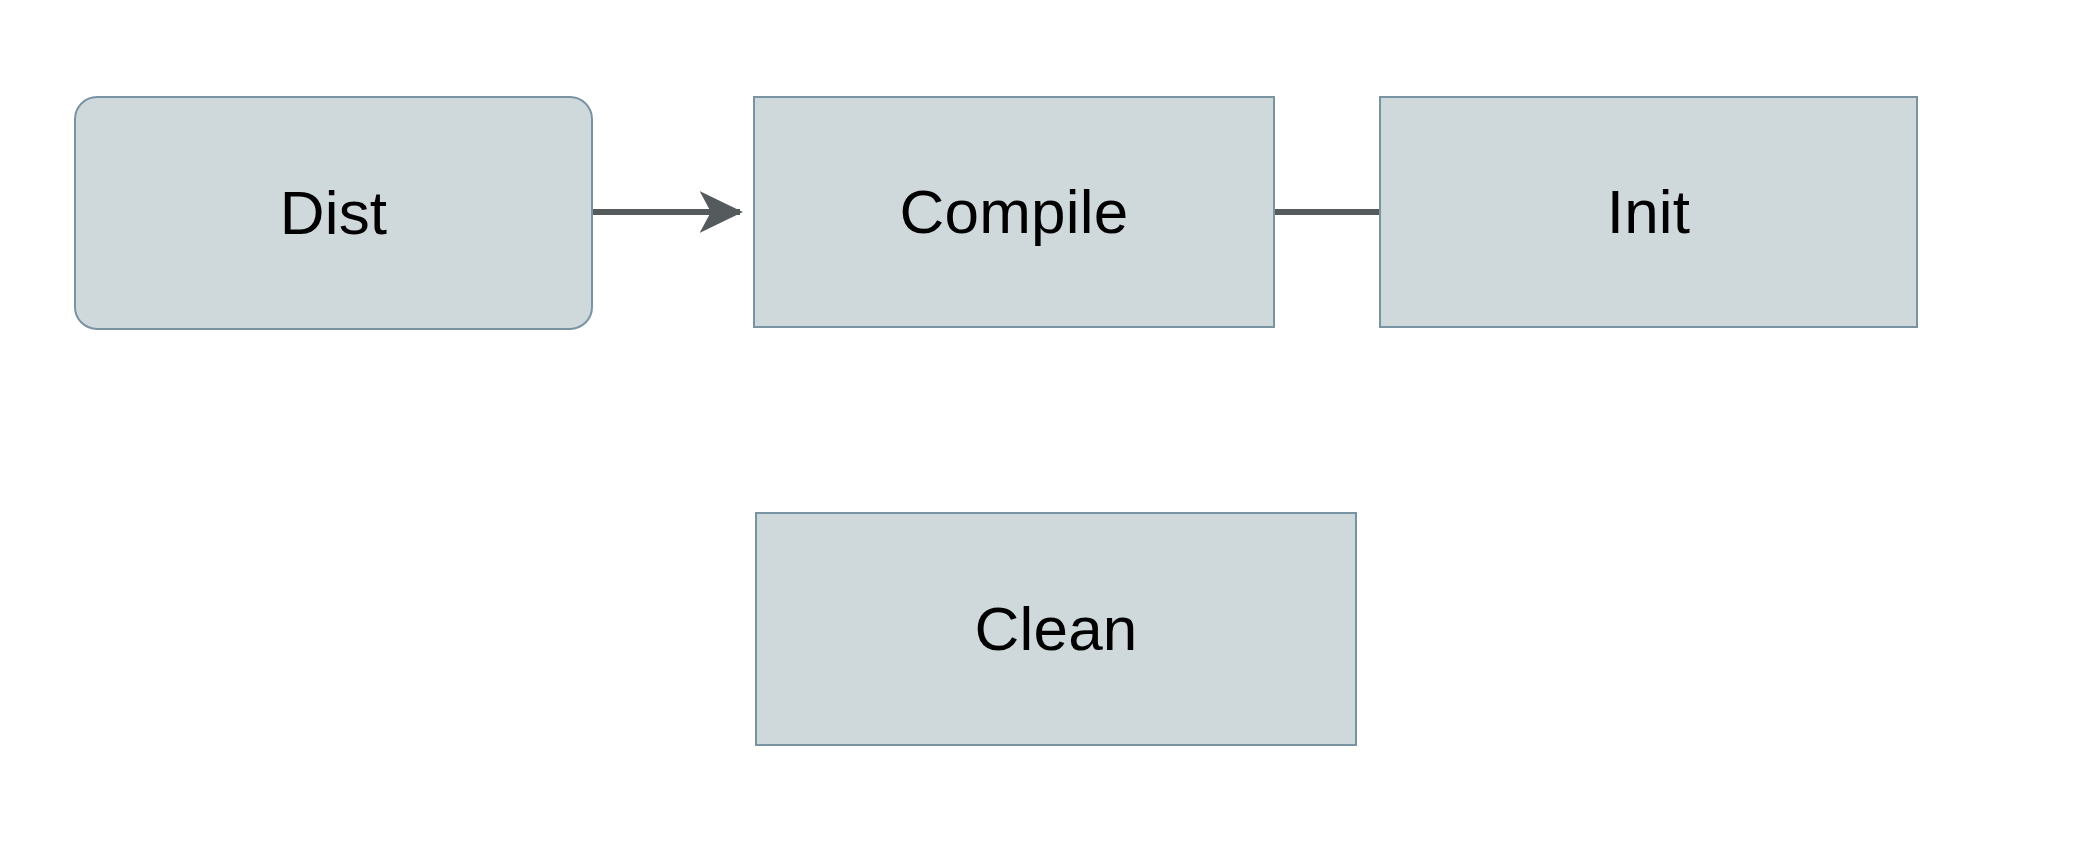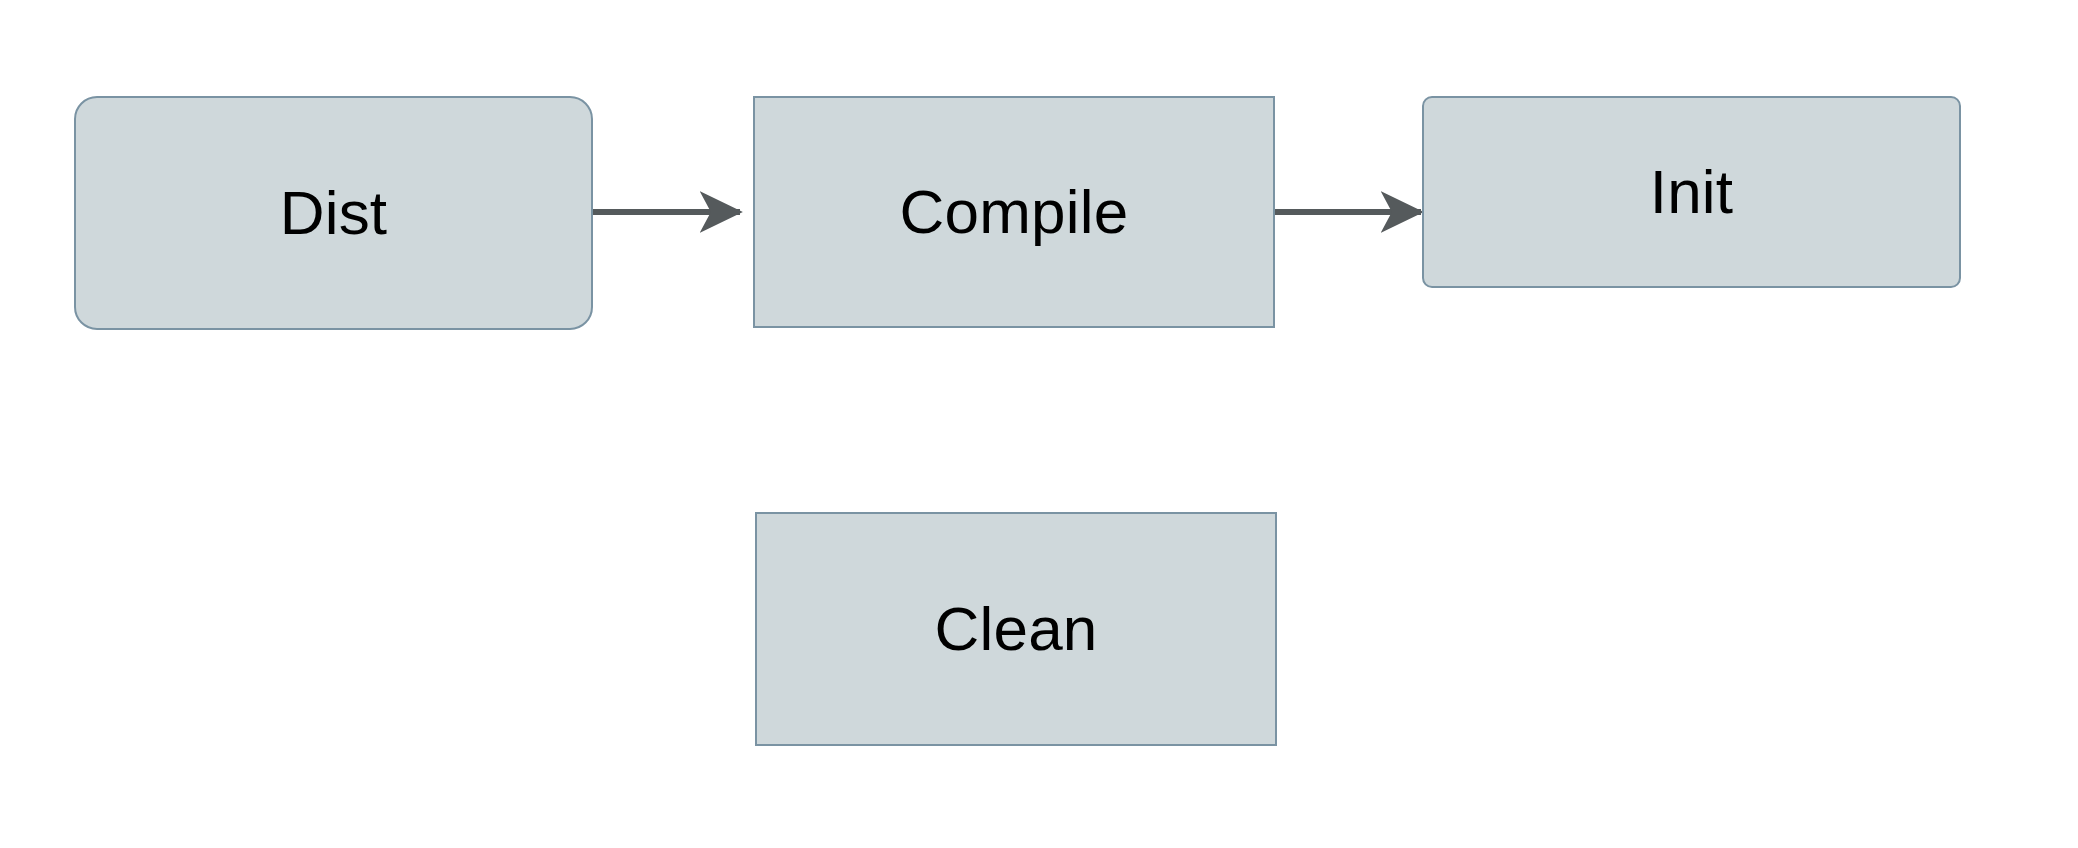--- a/index.html
+++ b/index.html
@@ -68,21 +68,21 @@
   </svg>
 
   <div class="node" style="left:74px; top:96px; width:519px; height:234px;border-radius:23px;">
     <span class="node-label">Dist</span>
   </div>
 
   <div class="node" style="left:753px; top:96px; width:522px; height:232px;">
     <span class="node-label">Compile</span>
   </div>
 
-  <div class="node" style="left:1422px; top:96px; width:539px; height:192px;border-radius:10px;">
+  <div class="node" style="left:1379px; top:96px; width:539px; height:232px;">
     <span class="node-label">Init</span>
   </div>
 
-  <div class="node" style="left:755px; top:512px; width:522px; height:234px;">
+  <div class="node" style="left:755px; top:512px; width:602px; height:234px;">
     <span class="node-label">Clean</span>
   </div>
 
 </div>
 
 </body></html>

